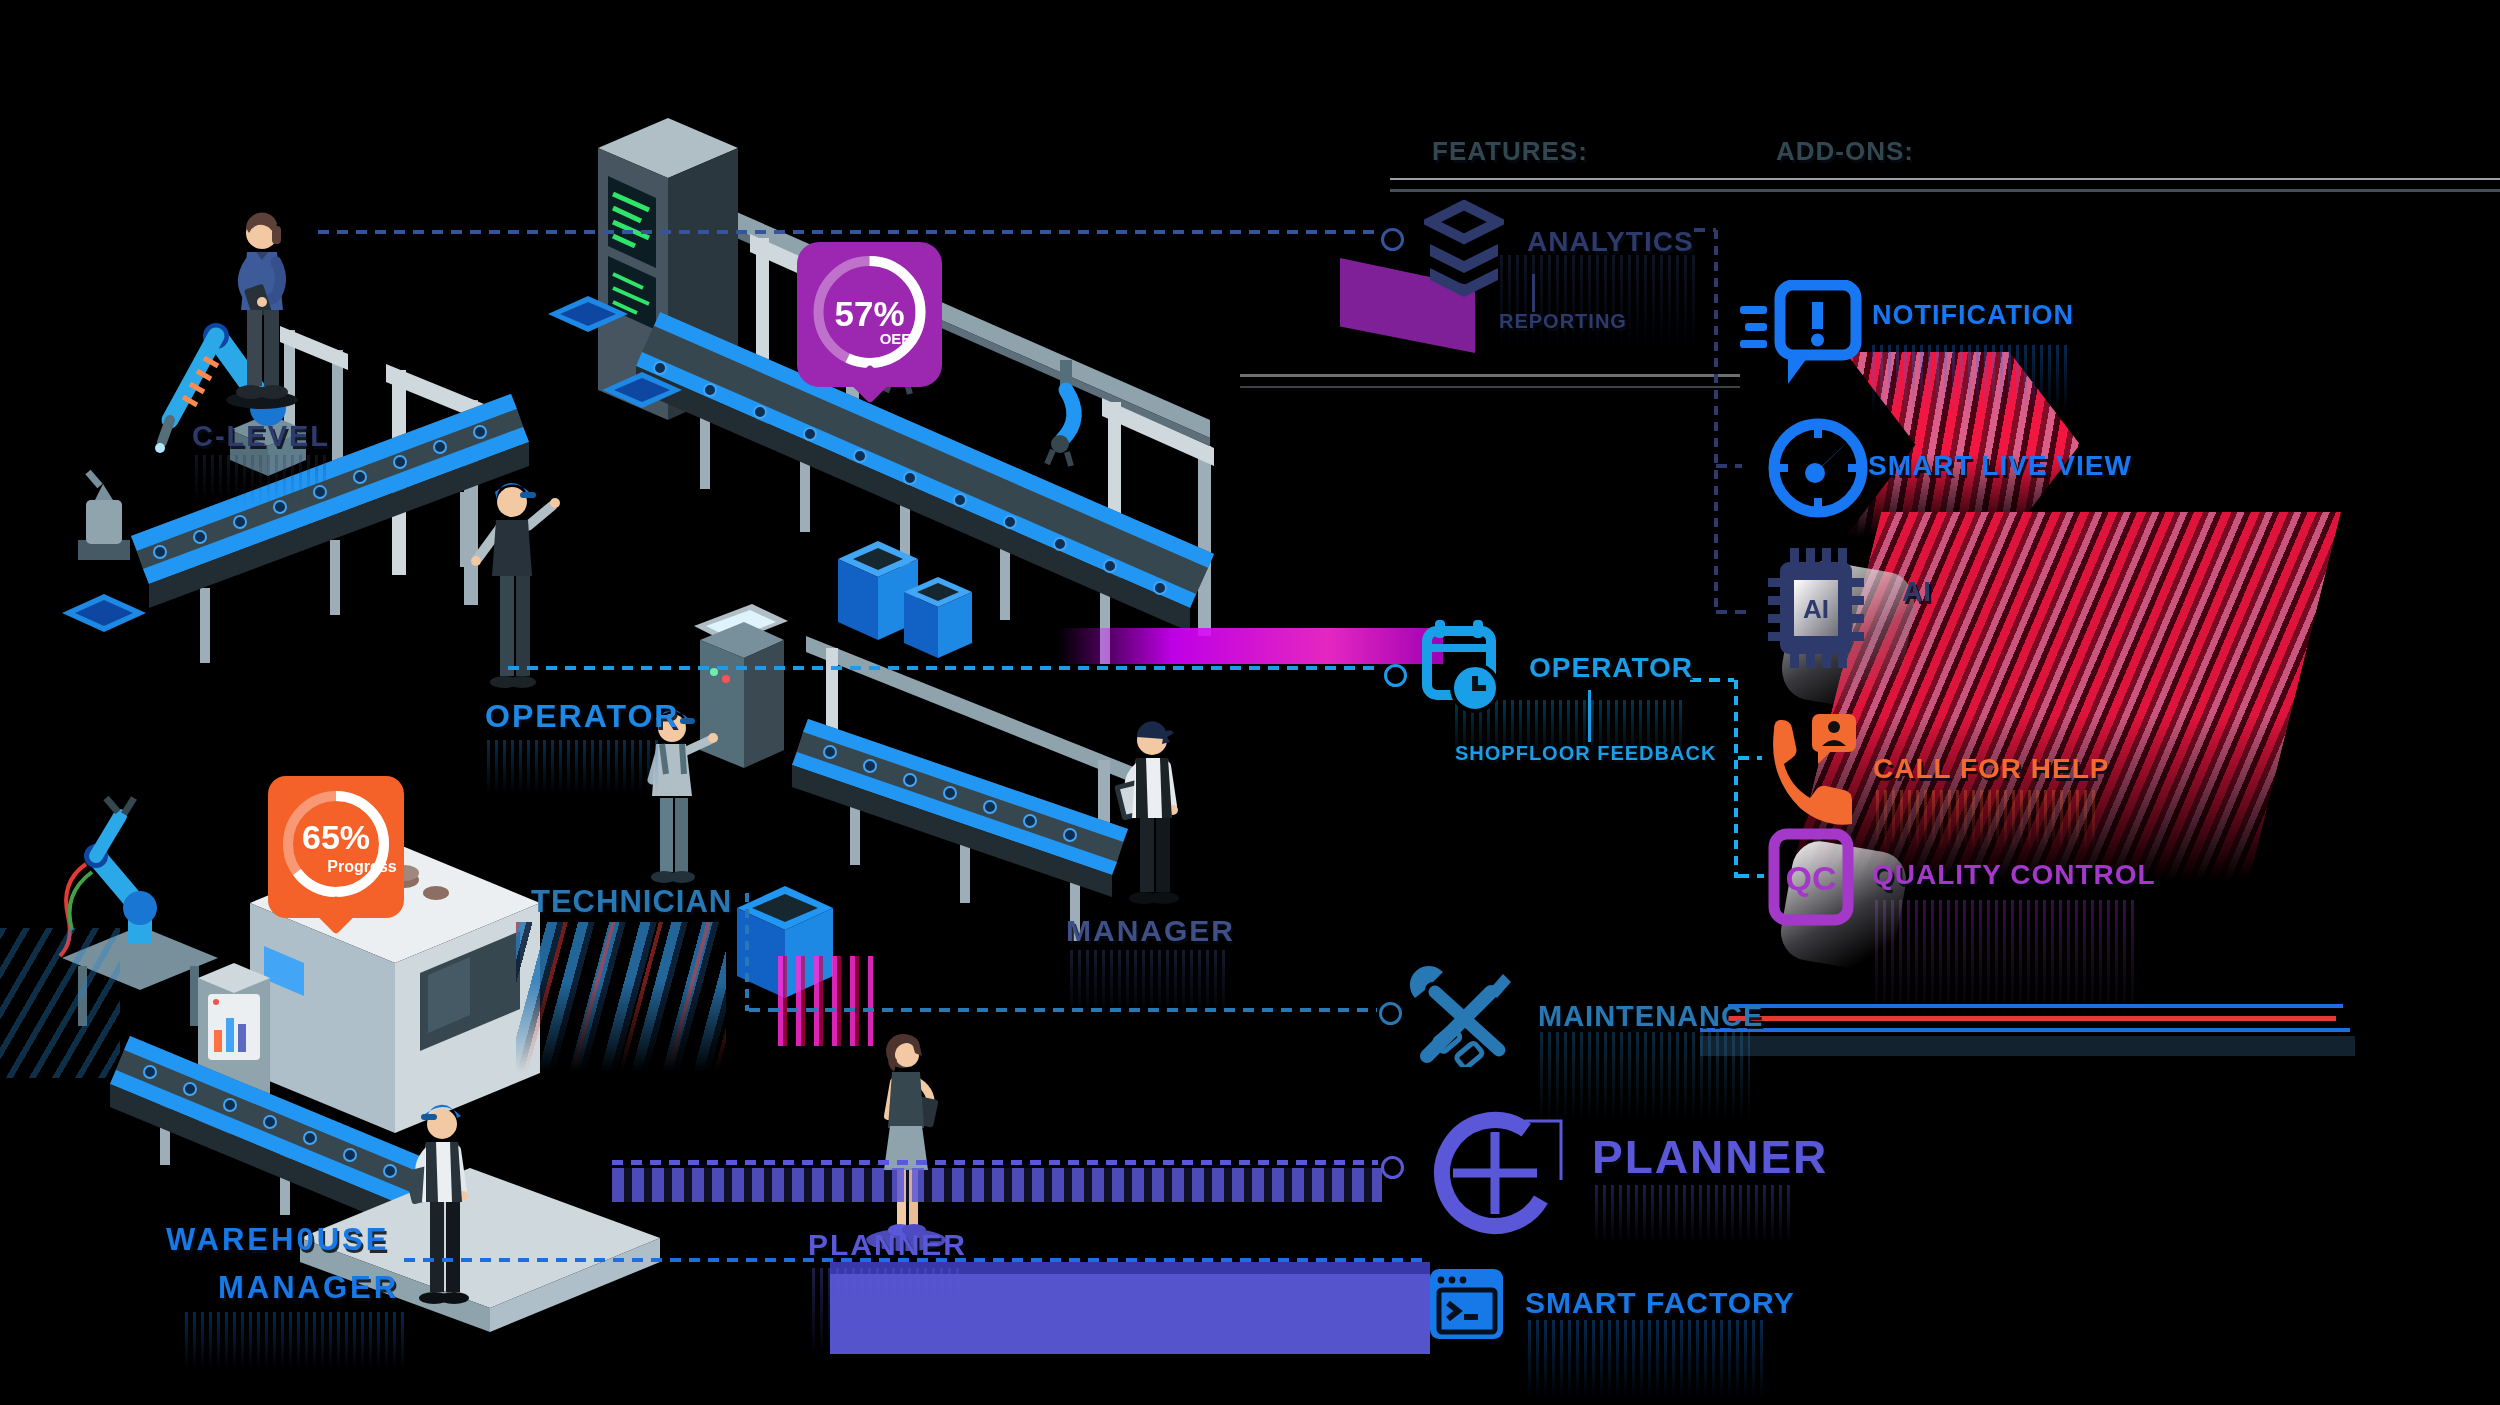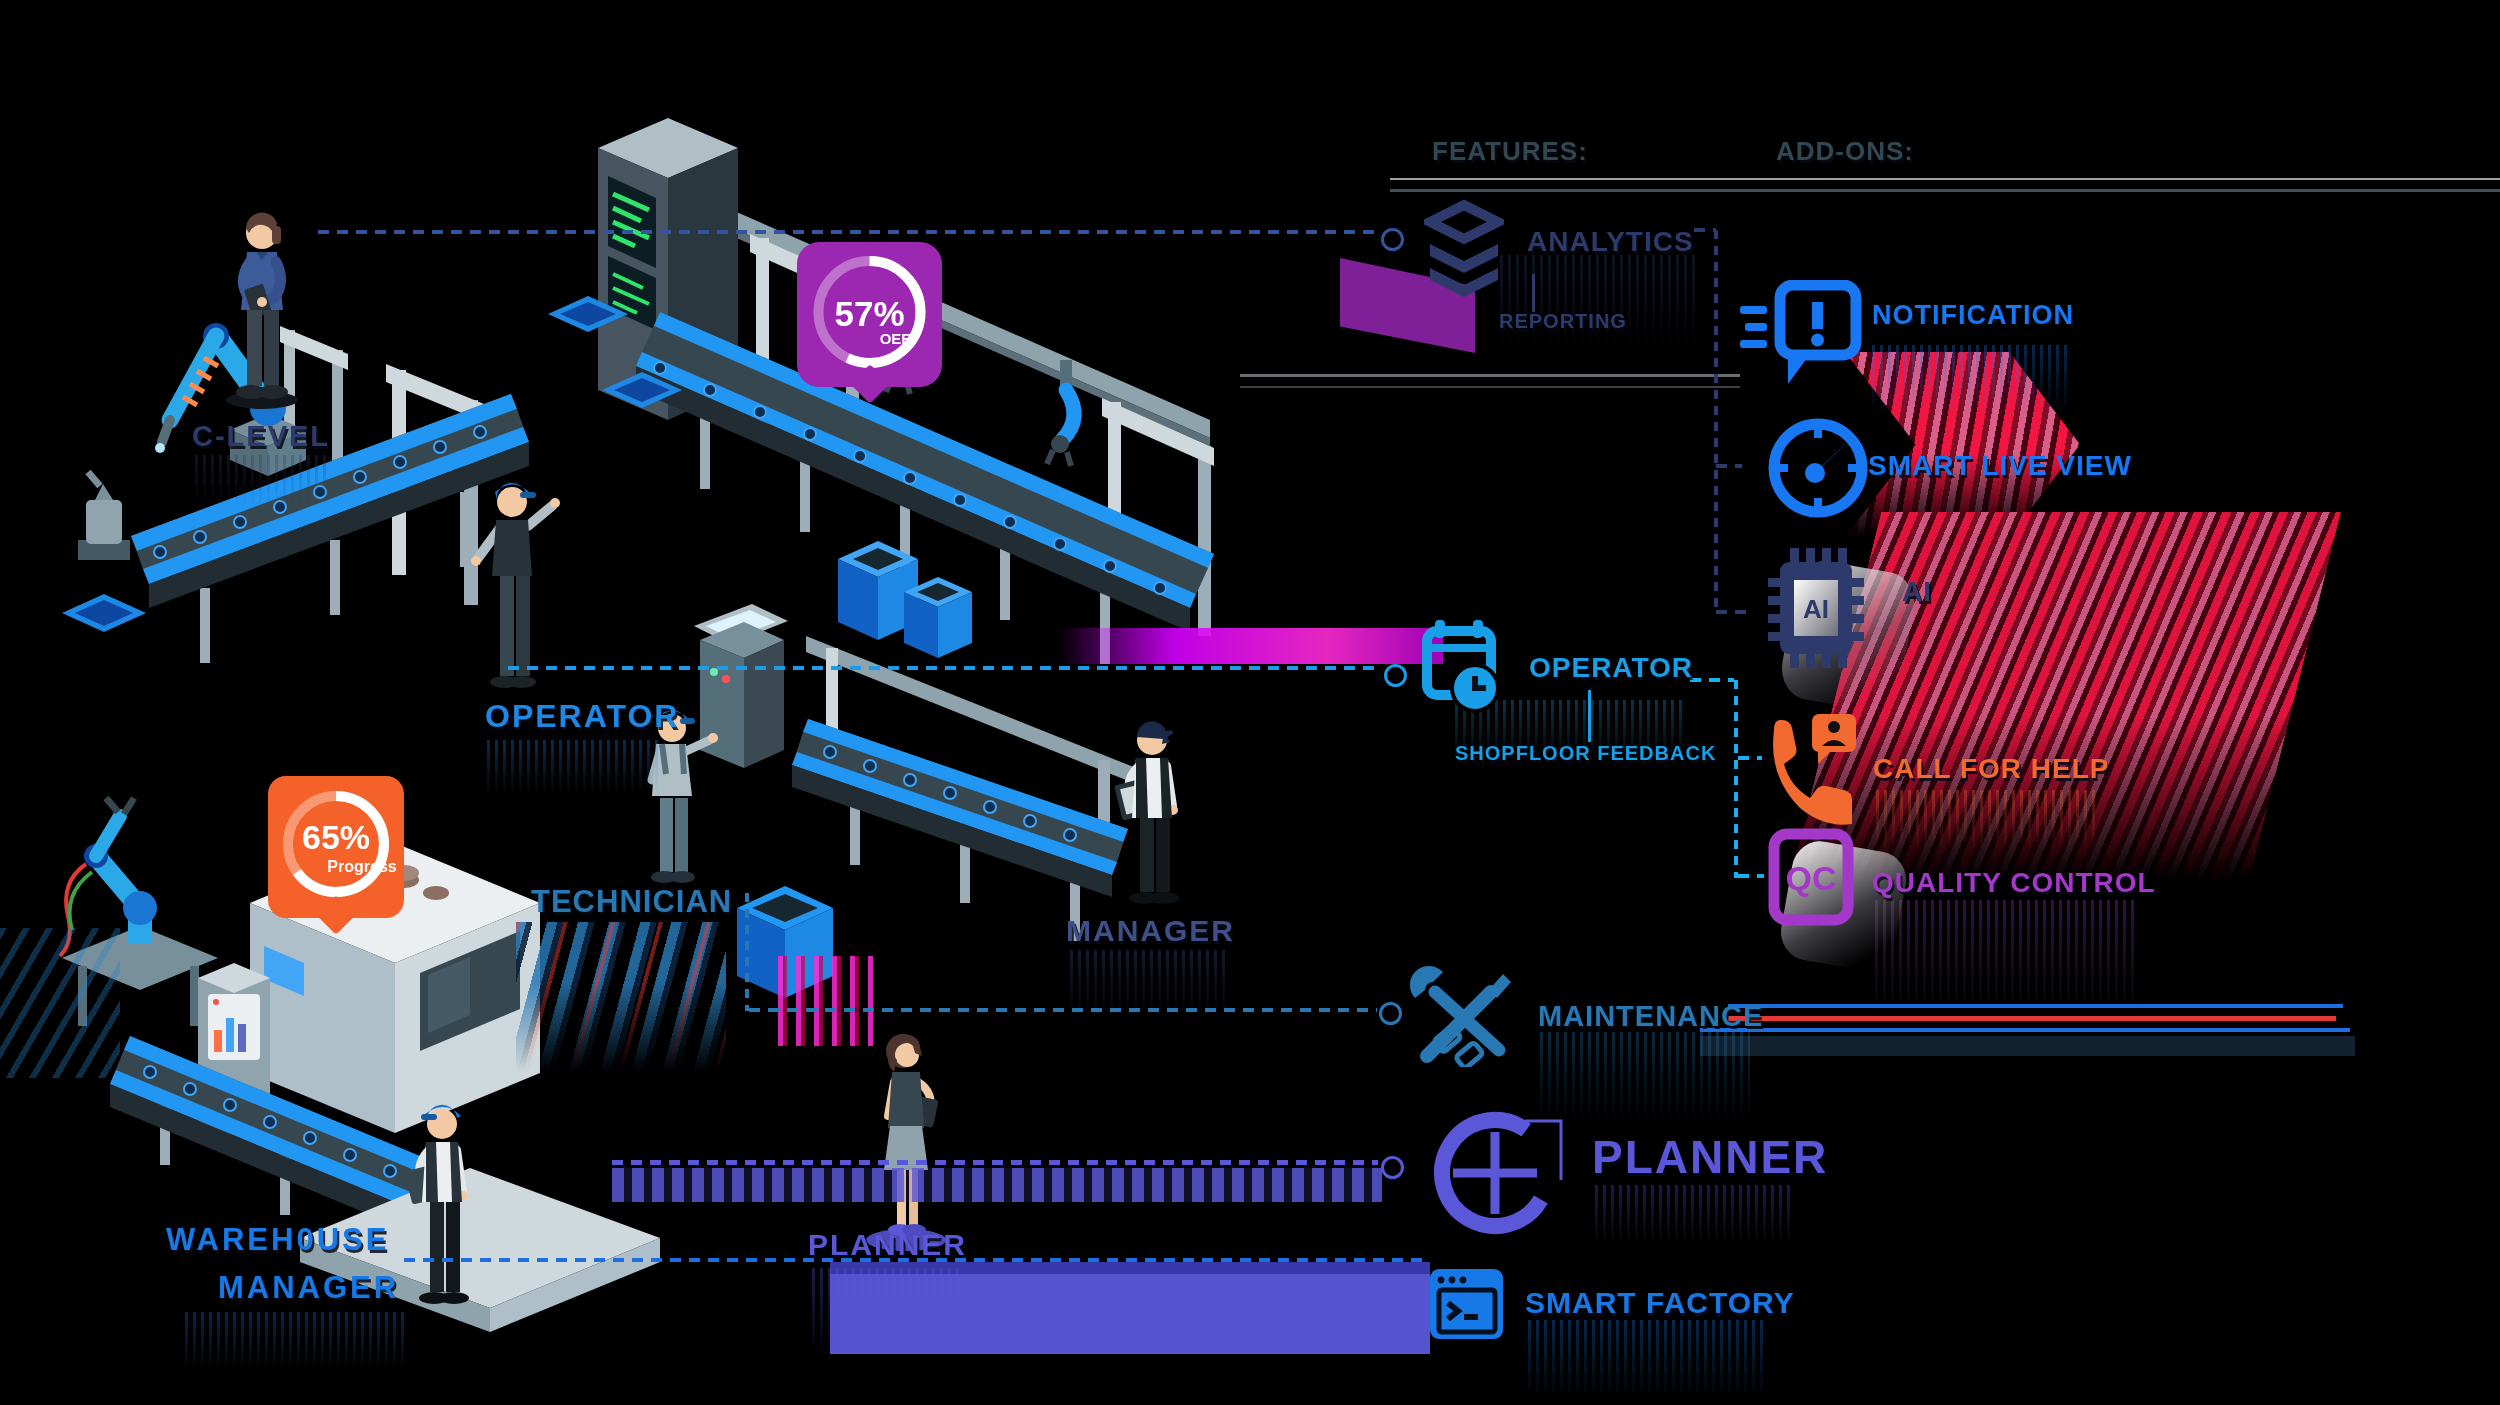--- a/index.html
+++ b/index.html
@@ -24,21 +24,21 @@
   .c-header{color:#334750;}
   .c-navy{color:#2e3a6b;}
   .c-blue{color:#1877f2;}
   .c-blue2{color:#1778e8;text-align:center;}
   .c-cyan{color:#189fe8;}
   .c-azure{color:#1e88e5;}
   .c-steel{color:#2878b4;}
   .c-slate{color:#3f4f87;}
   .c-indigo{color:#5a58d8;}
   .c-orange{color:#f26a30;}
-  .c-purple{color:#a438c8;margin-top:8px;}
+  .c-purple{color:#a438c8;}
   .badge{position:absolute;z-index:6;border-radius:22px;}
   .badge::after{content:"";position:absolute;width:28px;height:28px;background:inherit;
         bottom:-11px;left:50%;transform:translateX(-50%) rotate(45deg);border-radius:4px;}
   .bval{position:absolute;width:100%;text-align:center;color:#fff;font-weight:700;z-index:2;}
   .bsub{position:absolute;width:100%;text-align:center;color:#fff;font-weight:600;z-index:2;padding-left:26px;}
   .ring{position:absolute;left:0;top:0;}
   .smear-red{background:repeating-linear-gradient(100deg,rgba(255,23,68,.95) 0 9px,
              rgba(136,14,40,.95) 9px 15px,rgba(255,110,160,.85) 15px 22px,rgba(80,0,20,.9) 22px 28px);
              -webkit-mask-image:linear-gradient(180deg,#000 55%,transparent);
              mask-image:linear-gradient(180deg,#000 55%,transparent);}

